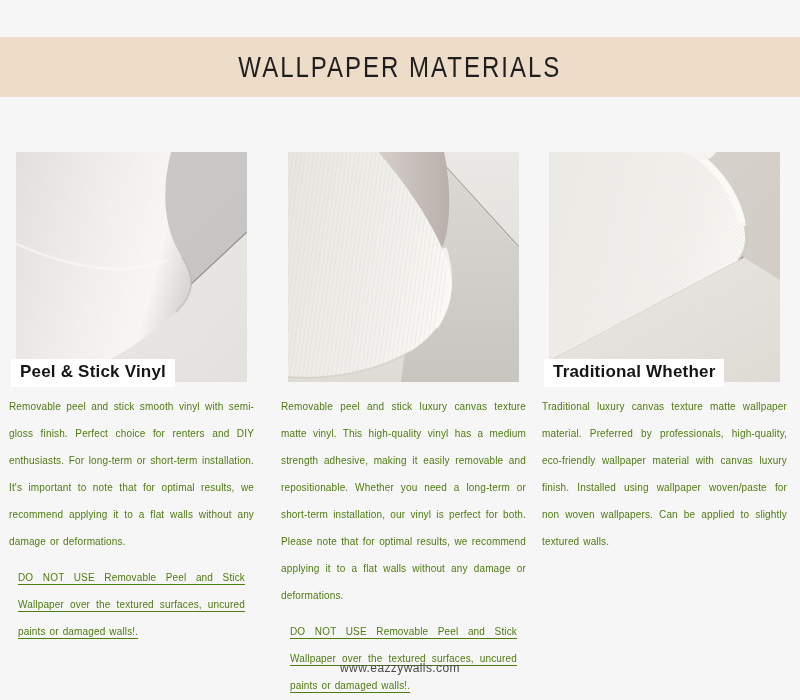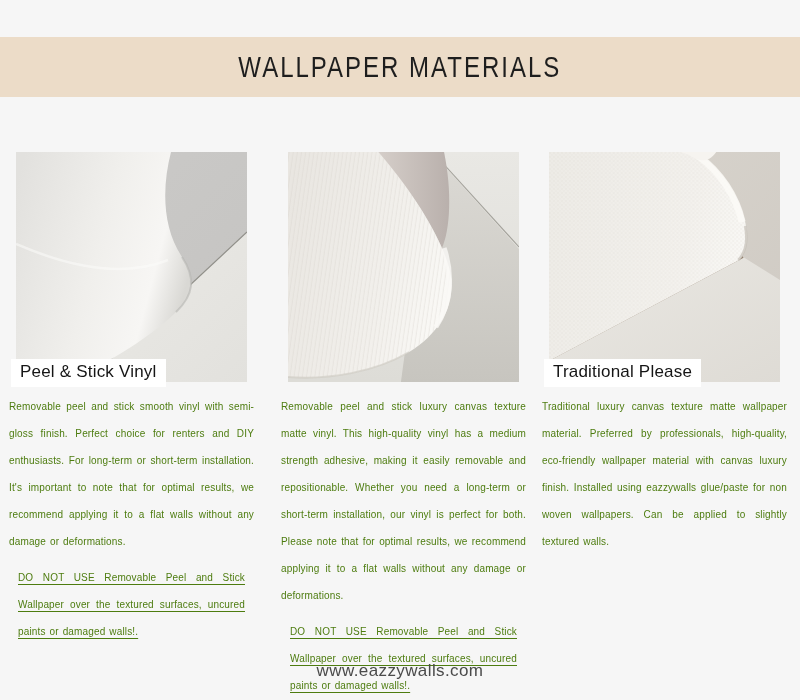--- a/index.html
+++ b/index.html
@@ -25,36 +25,36 @@
   .card.c1 { left:9px; }
   .card.c2 { left:281px; }
   .card.c3 { left:542px; }
   .photo {
     position:relative; margin:0 7px; height:230px; background:#d5d4d1;
   }
   .photo svg { display:block; width:100%; height:100%; }
   .material-label {
     position:absolute; left:-5px; bottom:-5px;
     background:#ffffff; padding:4px 9px 5px 9px;
-    font-size:17px; font-weight:400; letter-spacing:.2px; color:#151515;
+    font-size:17px; font-weight:700; letter-spacing:.2px; color:#151515;
     white-space:nowrap; line-height:1.1;text-align:center;
   }
   .desc, .warning {
     font-size:10px; line-height:27px; color:#4d7c0f;
     text-align:justify; letter-spacing:.15px; word-spacing:1px;
   }
   .desc { margin:11px 0 0 0; }
   .warning {
     margin:9px; text-decoration:underline;
     text-decoration-thickness:1px; text-underline-offset:2.5px;
   }
   
   .site-footer {
     position:absolute; left:0; top:661px; width:100%;
-    text-align:center; font-size:17px; letter-spacing:.4px; color:#4b4b4b;
+    text-align:center; font-size:12px; letter-spacing:.4px; color:#4b4b4b;
   }
 </style>
 </head>
 <body>
 
 <div class="page">
 
   <header class="banner">
     <h1>WALLPAPER MATERIALS</h1>
   </header>
@@ -154,23 +154,23 @@
         </defs>
         <rect width="232" height="230" fill="url(#t-wall)"></rect>
         <path d="M0,208 L195,105 L232,128 L232,230 L0,230 Z" fill="url(#t-floor)"></path>
         <path d="M0,208 L195,105" stroke="#92816f" stroke-width="1.6" fill="none"></path>
         <path d="M0,0 L148,0 C170,14 190,40 197,70 C201,88 198,100 191,108 L0,209 Z" fill="url(#t-sheet)"></path>
         <path d="M0,0 L148,0 C170,14 190,40 197,70 C201,88 198,100 191,108 L0,209 Z" fill="url(#t-dots)" opacity="0.55"></path>
         <path d="M150,4 C172,20 188,44 194,70" stroke="#fbfaf7" stroke-width="7" fill="none" opacity="0.85"></path>
         <path d="M197,74 C200,90 197,101 190,108" stroke="#c5bfb6" stroke-width="2.5" fill="none" opacity="0.7"></path>
         <path d="M132,0 L168,0 C160,12 148,9 141,3 Z" fill="#f6f4f0"></path>
       </svg>
-      <div class="material-label">Traditional Please</div>
+      <div class="material-label">Traditional Whether</div>
     </div>
-    <p class="desc">Traditional luxury canvas texture matte wallpaper material. Preferred by professionals, high-quality, eco-friendly wallpaper material with canvas luxury finish. Installed using eazzywalls glue/paste for non woven wallpapers. Can be applied to slightly textured walls.</p>
+    <p class="desc">Traditional luxury canvas texture matte wallpaper material. Preferred by professionals, high-quality, eco-friendly wallpaper material with canvas luxury finish. Installed using wallpaper woven/paste for non woven wallpapers. Can be applied to slightly textured walls.</p>
     <p class="warning"></p>
   </section>
 
   <footer class="site-footer">
     <span>www.eazzywalls.com</span>
   </footer>
 
 </div>
 
 </body></html>

